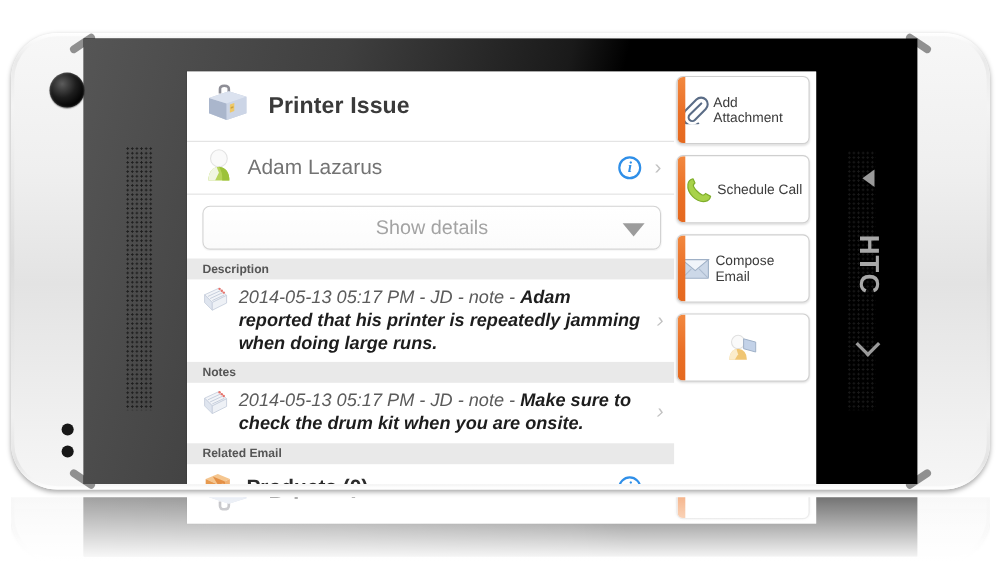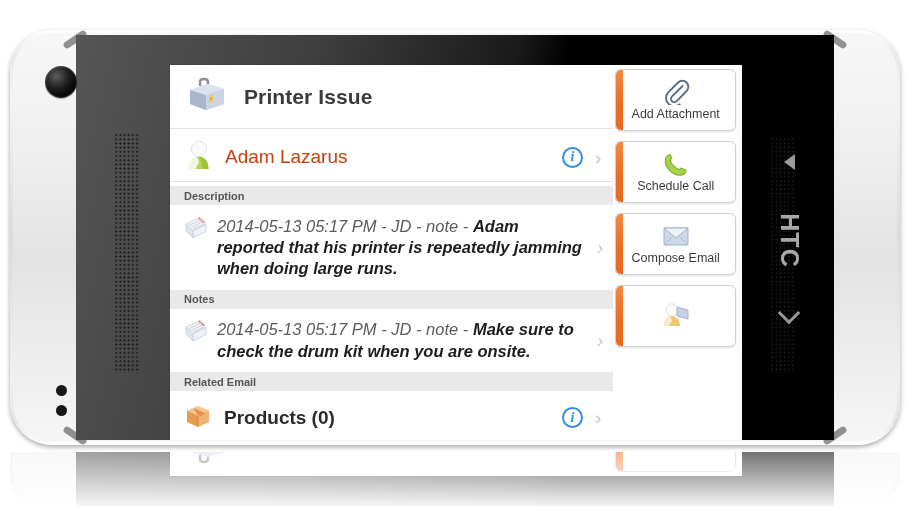--- a/index.html
+++ b/index.html
@@ -106,21 +106,21 @@
   }
   .app-title { font-size:21px; font-weight:700; color:#3a3a3a; letter-spacing:.1px; }
 
   
   .contact-row {
     display:flex; align-items:center; gap:12px;
     height:48px; padding:0 12px 0 16px;
     border-bottom:1px solid #e2e2e2;
     flex:0 0 auto;
   }
-  .contact-name { font-size:19px; color:#c2410c; flex:1; }
+  .contact-name { font-size:19px; color:#737373; flex:1; }
 
   .info-icon {
     width:21px;height:21px;border-radius:50%;
     border:2px solid #2f8fe8; color:#2f8fe8;
     font-size:14px; font-weight:700; font-style:italic;
     font-family:"Liberation Serif", serif;
     display:flex;align-items:center;justify-content:center; flex:0 0 auto;
   }
   .chev { color:#c2c2c2; font-size:19px; line-height:1; font-weight:400; flex:0 0 auto; }
 
@@ -161,21 +161,21 @@
 
   .rel-row { display:flex;align-items:center;gap:12px; height:44px; padding:0 12px 0 14px; flex:0 0 auto;}
   .rel-label { flex:1; font-size:19px; font-weight:700; color:#2b2b2b; }
 
   
   .act-btn {
     position:relative;
     height:62px; margin-bottom:10px;
     border:1px solid #cfcfcf; border-radius:6px;
     background:#fff;
-    display:flex;flex-direction:column;align-items:center;justify-content:center;gap:2px;
+    display:flex;flex-direction:row;align-items:center;justify-content:center;gap:2px;
     box-shadow:0 1px 2px rgba(0,0,0,.12);
     overflow:hidden;
   }
   .act-btn::before {
     content:""; position:absolute; left:0; top:0; bottom:0; width:7px;
     background:linear-gradient(180deg,#f2883f 0%,#ea6f26 55%,#e5691f 100%);
   }
   .act-label { font-size:12.5px; color:#3b3b3b; }
   .act-icon { height:26px;display:flex;align-items:center;justify-content:center; }
 
@@ -240,20 +240,26 @@
                 <path d="M3.5 29 Q3.5 17.5 13 16.5 Q22.5 17.5 22.5 29 Z" fill="#b6d45a"></path>
                 <path d="M3.5 29 Q3.5 18.5 11 16.8 L13 22 L9.5 29 Z" fill="#f1f6e2"></path>
                 <path d="M13 16.5 Q22.5 17.5 22.5 29 L16 29 Q16.5 21 13 16.5 Z" fill="#9cc23b"></path>
               </svg>
             </span>
             <span class="contact-name">Adam Lazarus</span>
             <span class="info-icon">i</span>
             <span class="chev">›</span>
           </div>
 
+          <div class="details-wrap">
+            <div class="details-btn">
+              <span>Show details</span>
+              <span class="caret"></span>
+            </div>
+          </div>
 
           <div class="sec-bar">Description</div>
           <div class="note-row">
             <span>
               <svg width="26" height="26" viewBox="0 0 26 26">
                 <path d="M4 9 L17 3 L24 9.5 L11 16 Z" fill="#f2f4f8" stroke="#c7cfdd" stroke-width=".8"></path>
                 <path d="M4 9 L11 16 L11 23 L4 16 Z" fill="#dfe5ef" stroke="#c7cfdd" stroke-width=".8"></path>
                 <path d="M11 16 L24 9.5 L24 16.5 L11 23 Z" fill="#eef1f6" stroke="#c7cfdd" stroke-width=".8"></path>
                 <g stroke="#b9c3d4" stroke-width=".7">
                   <line x1="7" y1="10.5" x2="18" y2="5.4"></line>

